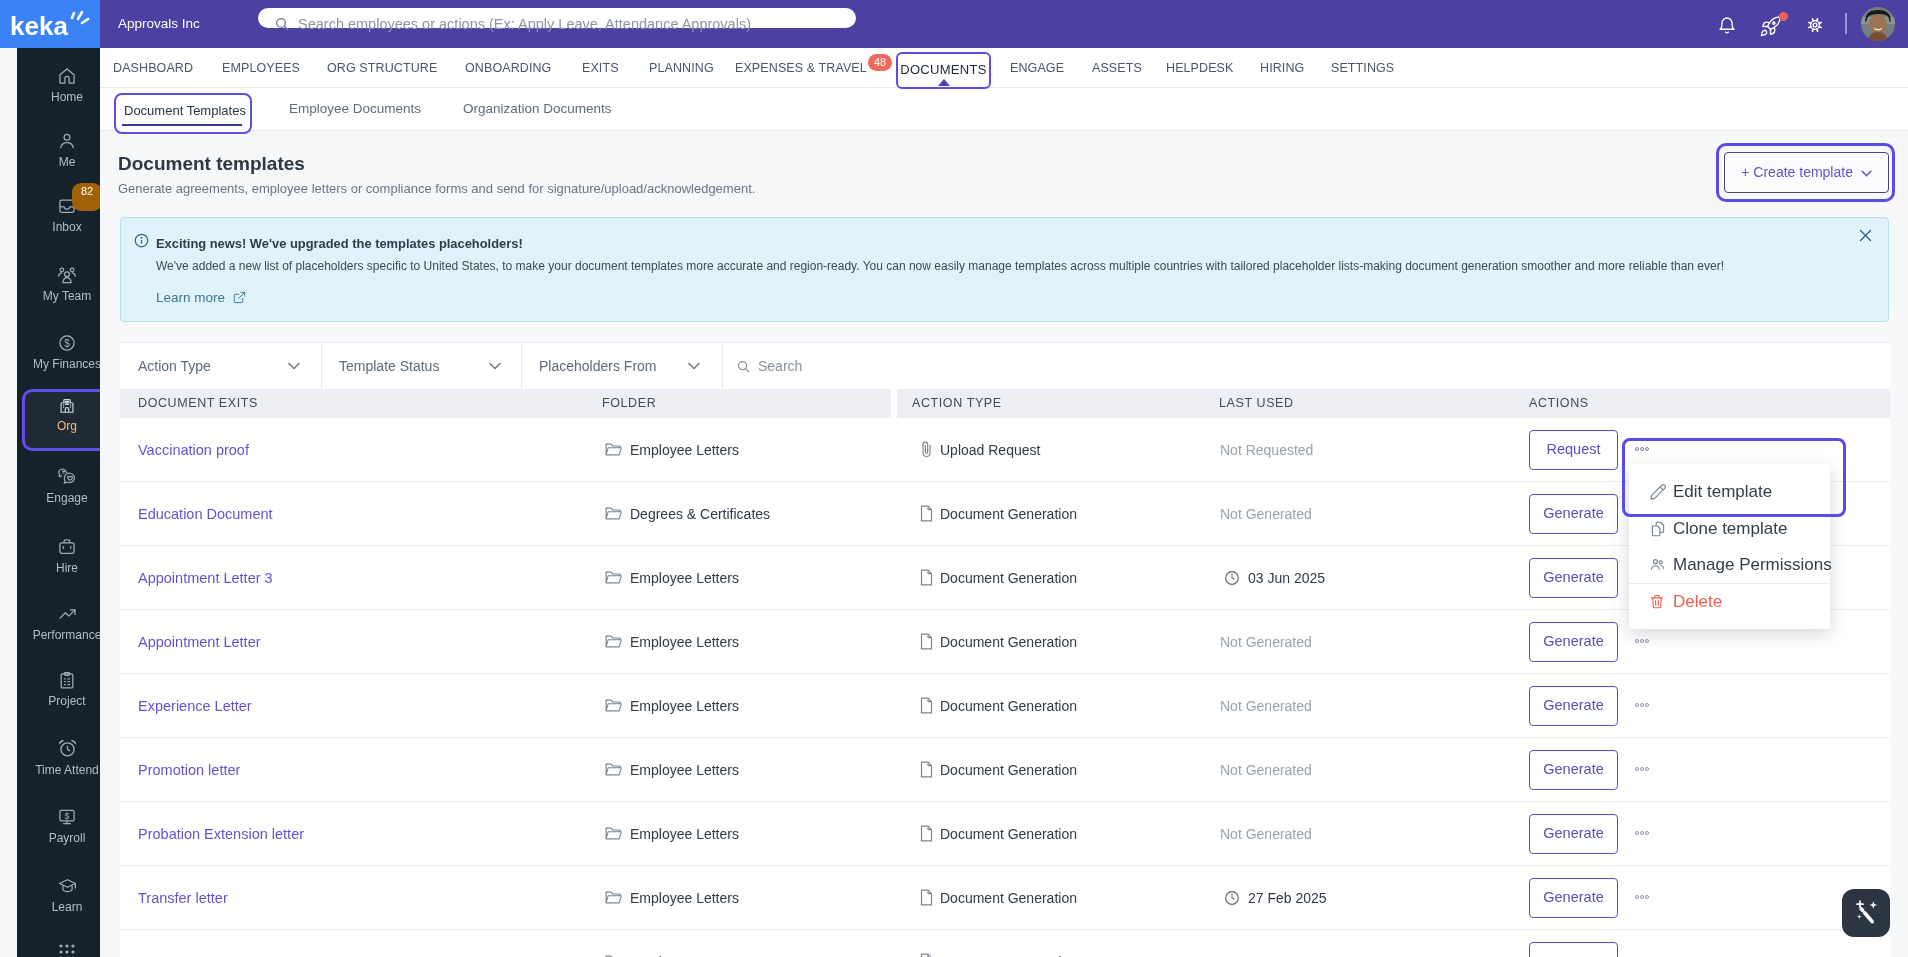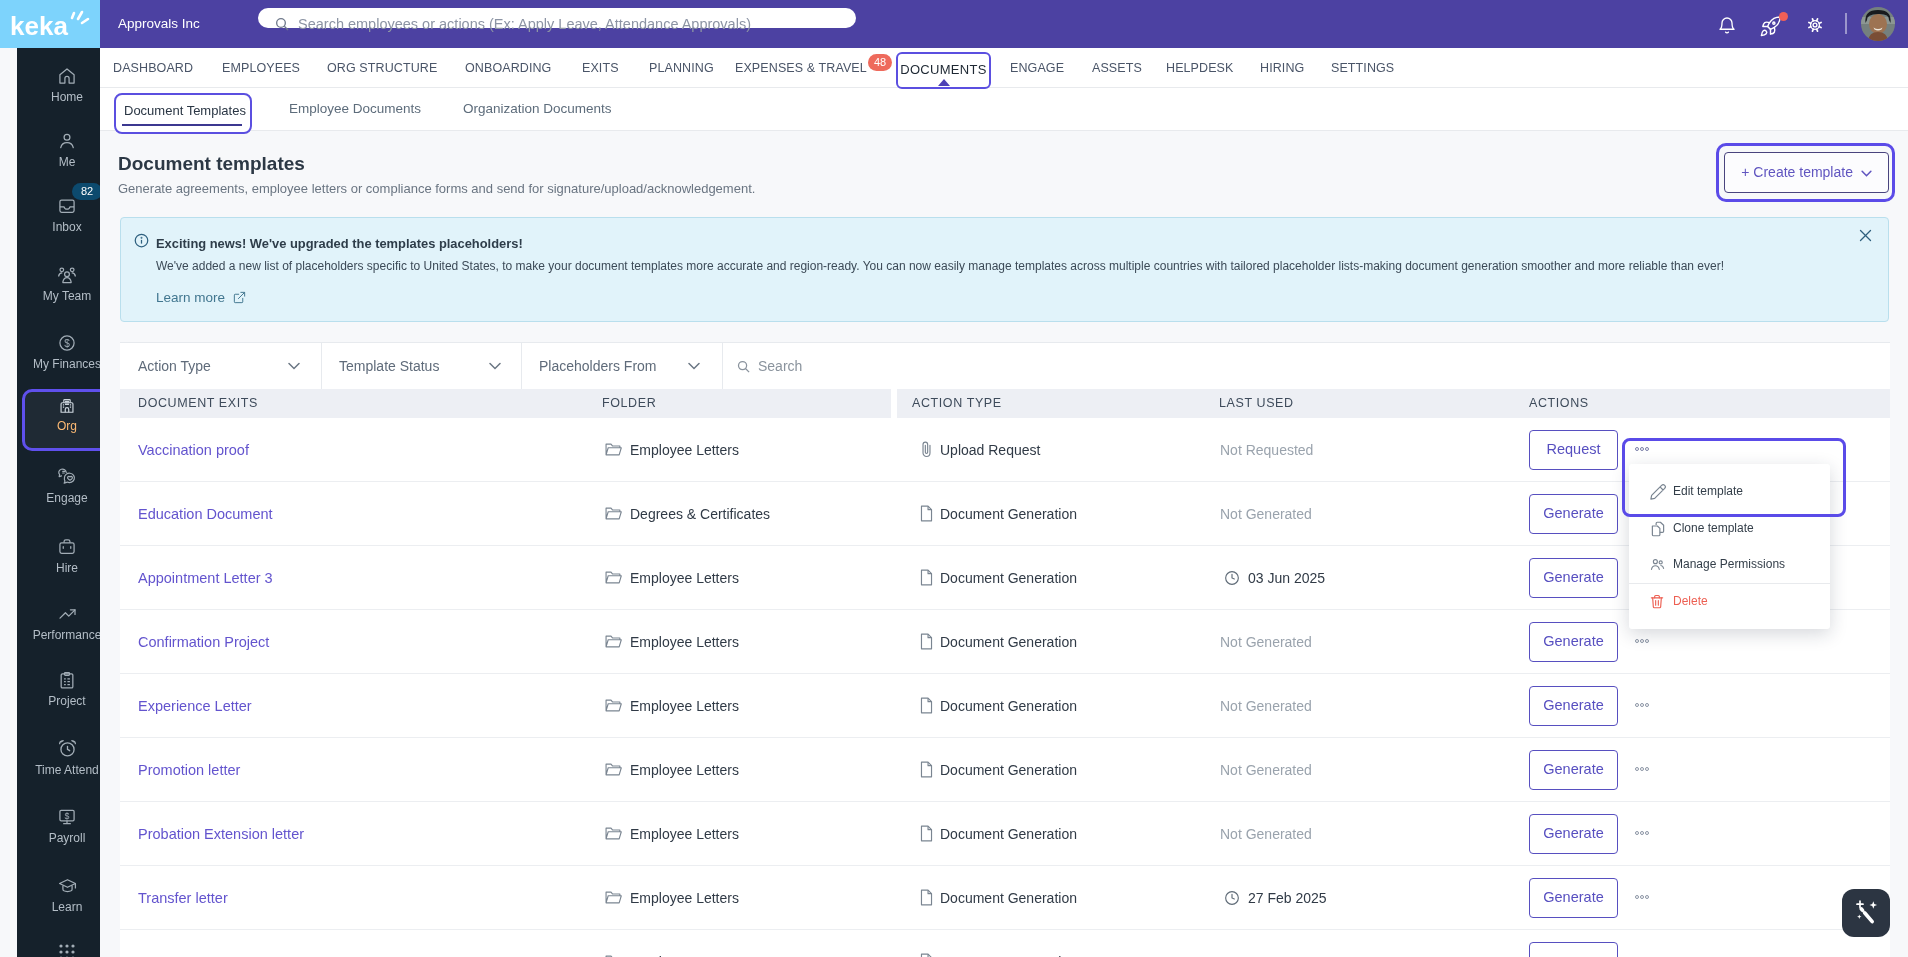--- a/index.html
+++ b/index.html
@@ -1,32 +1,32 @@
 <!DOCTYPE html>
 <html><head>
 <meta charset="utf-8">
 <style>
 * { margin:0; padding:0; box-sizing:border-box; }
 html,body { width:1908px; height:957px; overflow:hidden; font-family:"Liberation Sans", sans-serif; background:#F7F8FA; }
 
 #topbar { position:absolute; left:0; top:0; width:1908px; height:48px; background:#4C41A2; }
-#logo { position:absolute; left:0; top:0; width:100px; height:48px; background:#7dd3fc;text-align:center; }
+#logo { position:absolute; left:0; top:0; width:100px; height:48px; background:#3b82f6;text-align:center; }
 #logo svg { position:absolute; left:10px; top:8px; }
 #company { position:absolute; left:118px; top:0; height:48px; line-height:48px; color:#fff; font-size:13.5px; }
 #gsearch { position:absolute; left:258px; top:8px; width:598px; height:20px; background:#fff; border-radius:16px; }
 #gsearch svg { position:absolute; left:16px; top:8px; }
 #gsearch span { position:absolute; left:40px; top:0; line-height:32px; font-size:14.5px; color:#8C94A4; white-space:nowrap; }
 .topicon { position:absolute; top:15px; }
 #topdivider { position:absolute; left:1845px; top:13px; width:1.5px; height:21px; background:rgba(255,255,255,0.45); }
 #avatar { position:absolute; left:1861px; top:7px; width:34px; height:34px; border-radius:50%; overflow:hidden; }
 
 #sidebar { position:absolute; left:17px; top:48px; width:100px; height:909px; background:#15212B; }
 .sitem { position:absolute; left:0; width:100px; text-align:center; color:#B4BEC7; font-size:12px; }
 .sitem svg { display:block; margin:0 auto 4px auto; }
-.sbadge { position:absolute; left:55px; top:-13px; min-width:27px; height:17px; background:#0c4a6e; border-radius:9px; color:#fff; font-size:11px; line-height:17px; text-align:center; padding:0 9px; }
+.sbadge { position:absolute; left:55px; top:-13px; min-width:27px; height:28px; background:#a16207; border-radius:9px; color:#fff; font-size:11px; line-height:17px; text-align:center; padding:0 9px; }
 #orgbox { position:absolute; left:5px; top:341px; width:90px; height:62px; border:3px solid #5F50EC; border-radius:10px; background:rgba(255,255,255,0.045); }
 
 #nav { position:absolute; left:100px; top:48px; width:1808px; height:40px; background:#fff; border-bottom:1px solid #E8EAED; }
 .navitem { position:absolute; top:0; height:40px; line-height:40px; font-size:12.5px; color:#4A5568; letter-spacing:0.1px; white-space:nowrap; }
 #nav48 { position:absolute; left:768px; top:6px; min-width:24px; height:17px; background:#EE6A5C; border-radius:9px; color:#fff; font-size:11px; line-height:17px; text-align:center; padding:0 5px; }
 #docbox { position:absolute; left:796px; top:4px; width:95px; height:37px; border:2.5px solid #5B4FE0; border-radius:6px; background:#fff; z-index:3; }
 #docbox .t { position:absolute; width:100%; text-align:center; top:0; height:32px; line-height:32px; font-size:13px; color:#1E2833; letter-spacing:0.3px; }
 #docbox .tri { position:absolute; left:50%; bottom:1.5px; margin-left:-6px; width:0; height:0; border-left:6px solid transparent; border-right:6px solid transparent; border-bottom:7px solid #4D41B5; }
 
 #subnav { position:absolute; left:100px; top:88px; width:1808px; height:43px; background:#fff; border-bottom:1px solid #E8EAED; }
@@ -64,21 +64,21 @@
 .clockic { position:absolute; left:1104px; top:24px; }
 .ldate { position:absolute; left:1128px; top:0; height:64px; line-height:64px; font-size:14px; color:#303A46; }
 .abtn { position:absolute; left:1409px; top:12px; width:89px; height:40px; border:1.5px solid #574FC0; border-radius:4px; text-align:center; line-height:37px; font-size:14.5px; color:#574FC0; background:#fff; }
 .dots { position:absolute; left:1515px; top:28.5px; width:40px; height:8px; }
 .dots i { display:inline-block; width:4.4px; height:4.4px; border:1.3px solid #8C95A5; border-radius:50%; margin-right:0.4px; vertical-align:top; }
 .dp i { border-color:#7B7FA8; }
 
 #menu { position:absolute; left:1529px; top:333px; width:201px; height:165px; background:#fff; border-radius:3px; box-shadow:0 5px 18px rgba(30,40,60,0.18); z-index:5; }
 .mitem { position:absolute; left:0; width:100%; height:37px; }
 .mitem svg { position:absolute; left:20px; top:10px; }
-.mitem span { position:absolute; left:44px; top:0; line-height:37px; font-size:12px; color:#333E49; white-space:nowrap; }
+.mitem span { position:absolute; left:44px; top:0; line-height:37px; font-size:17px; color:#333E49; white-space:nowrap; }
 #mdiv { position:absolute; left:0; top:119px; width:100%; height:1px; background:#E8EAED; }
 #dotring { position:absolute; left:1522px; top:307px; width:224px; height:79px; border:3.5px solid #5A4BE8; border-radius:8px; z-index:6; }
 #wand { position:absolute; left:1742px; top:758px; width:48px; height:48px; background:#2C3542; border-radius:12px; z-index:7; }
 #wand svg { position:absolute; left:9px; top:9px; }
 </style>
 </head>
 <body>
 <div id="topbar">
   <div id="logo">
     <svg width="80" height="34" viewBox="0 0 80 34">
@@ -342,21 +342,21 @@
         <span class="atext">Document Generation</span>
         <svg class="clockic" width="16" height="16" viewBox="0 0 24 24" fill="none" stroke="#5F6B77" stroke-width="1.7" stroke-linecap="round">
           <circle cx="12" cy="12" r="9.5"></circle>
           <path d="M12 6.5 V12 L15.5 13.5"></path>
         </svg>
         <span class="ldate">03 Jun 2025</span>
         <div class="abtn">Generate</div>
         <div class="dots"><i></i><i></i><i></i></div>
       </div>
     <div class="row" style="top:267px">
-        <span class="dname">Confirmation Project</span>
+        <span class="dname">Appointment Letter</span>
         <svg class="fold" width="17" height="15" viewBox="0 0 24 20" fill="none" stroke="#7A8591" stroke-width="1.6" stroke-linejoin="round">
           <path d="M1.5 17.5 V2.5 H8.5 L10.5 5 H21 V7.5 M1.5 17.5 L4.5 7.5 H23 L20 17.5 Z"></path>
         </svg>
         <span class="ftext">Employee Letters</span>
         <svg class="aicon" width="15" height="17" viewBox="0 0 18 22" fill="none" stroke="#7A8591" stroke-width="1.5" stroke-linejoin="round">
           <path d="M2.5 1.5 H11 L15.5 6 V20.5 H2.5 Z"></path>
           <path d="M11 1.5 V6 H15.5"></path>
         </svg>
         <span class="atext">Document Generation</span>
         <span class="lgray">Not Generated</span>

